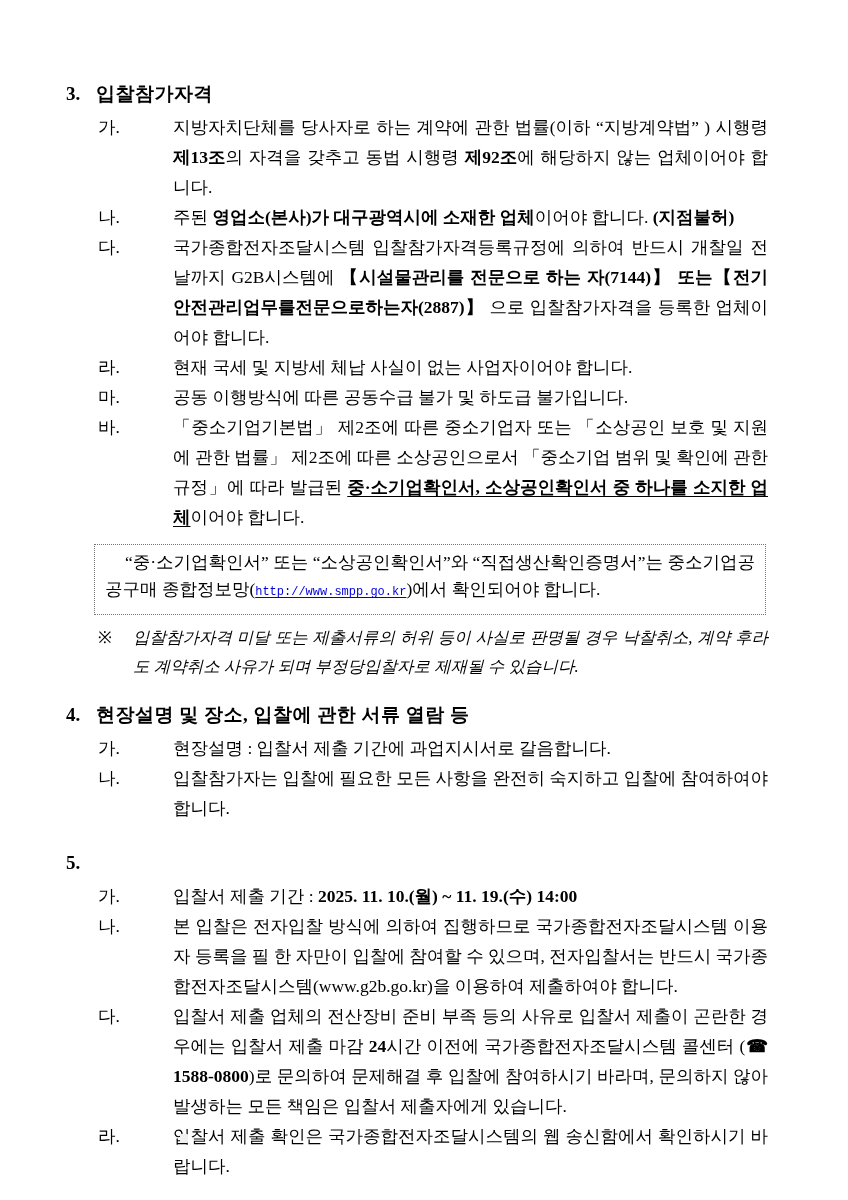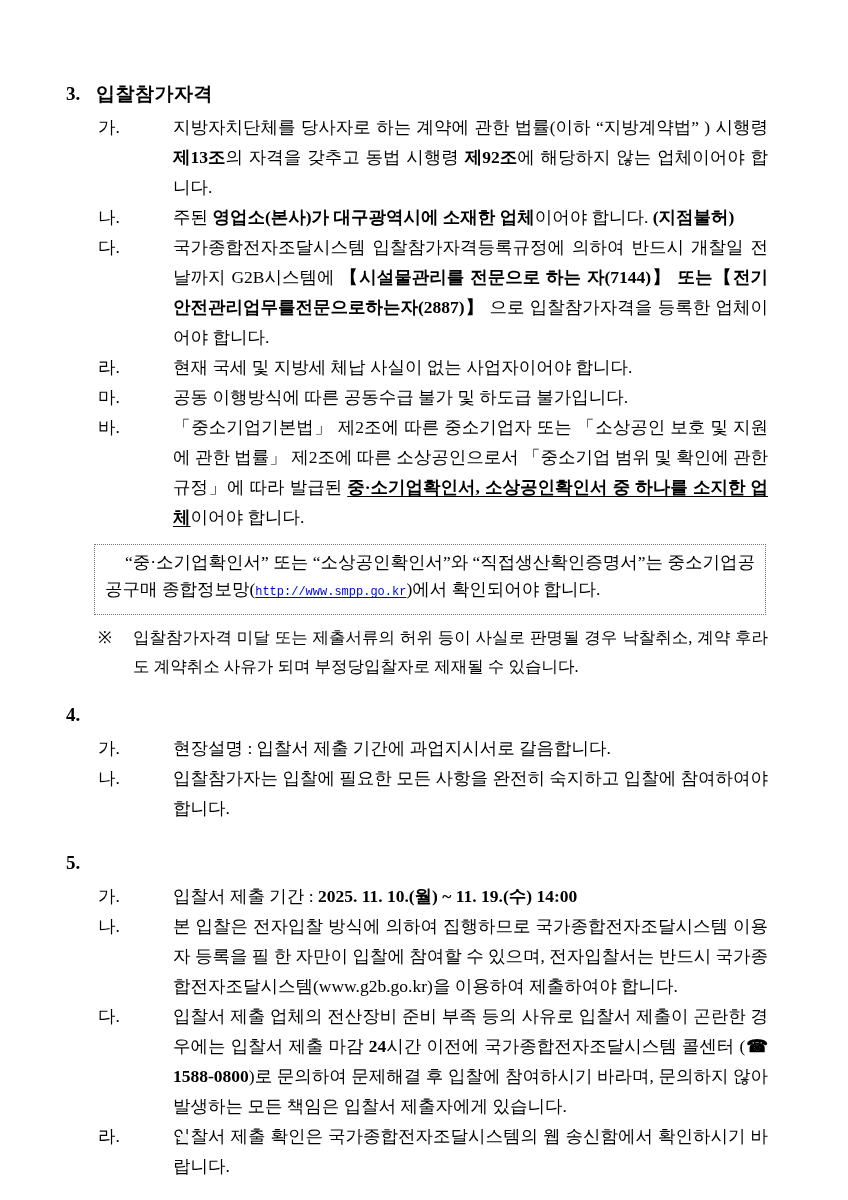--- a/index.html
+++ b/index.html
@@ -27,21 +27,21 @@
 
   .notice-box{
     margin:12px 2px 8px 28px;
     border:1px dotted #777;
     padding:4px 10px 8px;
   }
   .notice-text{margin:0;font-size:17.5px;line-height:27px;text-align:justify;text-indent:20px;}
 
   .warning{display:flex;margin-left:32px;margin-top:8px;font-size:16.5px;line-height:29px;}
   .warning-marker{width:35px;flex:none;}
-  .warning-text{flex:1;text-align:justify;}
+  .warning-text{flex:1;text-align:justify;font-style:italic;}
 
   .sec-gap-4{margin-top:20px;}
   .sec-gap-5{margin-top:26px;}
 
   .smudge{position:absolute;left:180px;top:1134px;width:8px;height:9px;background:#f0f0f0;border-radius:1px;}
 </style>
 </head>
 <body>
 
 <div class="page">
@@ -84,20 +84,21 @@
 
       <div class="warning">
         <span class="warning-marker">※</span>
         <span class="warning-text"><span>입찰참가자격 미달 또는 제출서류의 허위 등이 사실로 판명될 경우 낙찰취소, 계약 후라도 계약취소 사유가 되며 부정당입찰자로 제재될 수 있습니다.</span></span>
       </div>
     </section>
 
     <section class="sec-gap-4">
       <div class="sec-header">
         <span class="sec-num">4.</span>
+        <span class="sec-title">현장설명 및 장소, 입찰에 관한 서류 열람 등</span>
       </div>
       <div class="item">
         <span class="item-label">가.</span>
         <span class="item-text"><span>현장설명 : 입찰서 제출 기간에 과업지시서로 갈음합니다.</span></span>
       </div>
       <div class="item">
         <span class="item-label">나.</span>
         <span class="item-text"><span>입찰참가자는 입찰에 필요한 모든 사항을 완전히 숙지하고 입찰에 참여하여야 합니다.</span></span>
       </div>
     </section>

